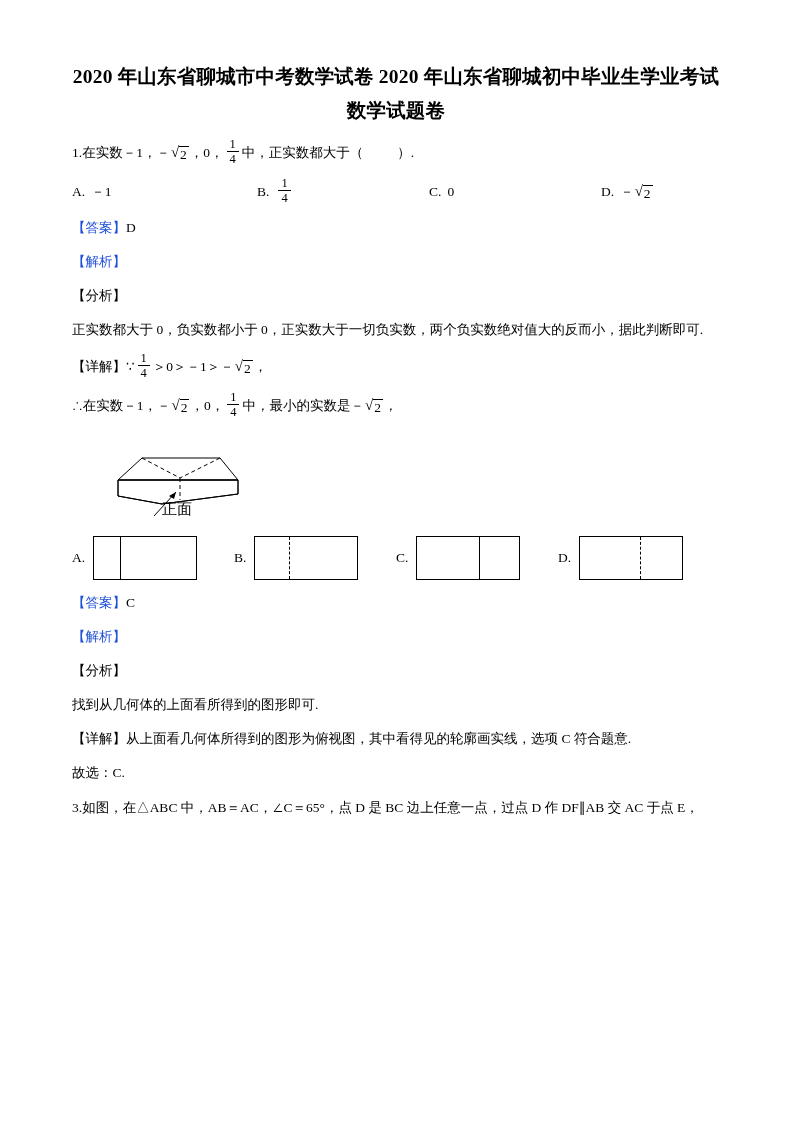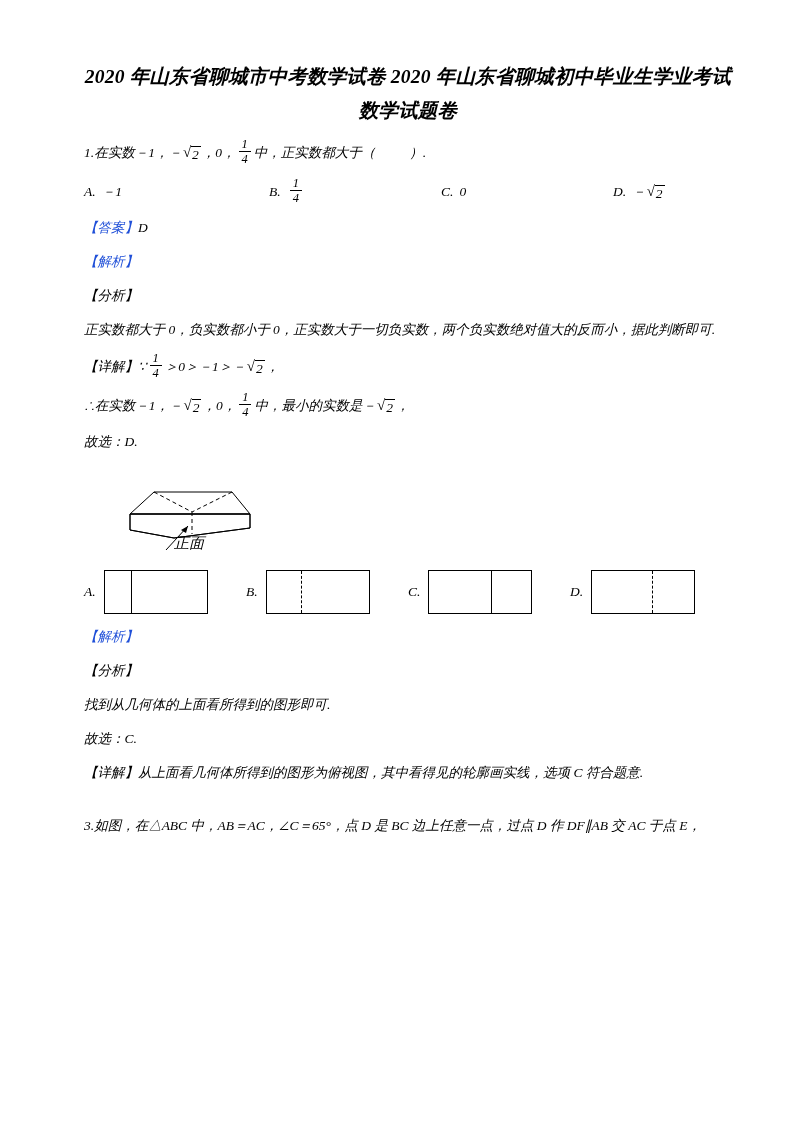--- a/index.html
+++ b/index.html
@@ -17,24 +17,23 @@
   }
   .page {
     position: relative;
     width: 793px;
     height: 1122px;
     padding: 0;
     box-sizing: border-box;
   }
   .content {
     position: absolute;
-    left: 84px;
+    left: 72px;
     top: 60px;
     width: 648px;
-    font-style: italic;
   }
   h1.doc-title {
     font-family: "Liberation Serif", serif;
     font-size: 19.5px;
     font-weight: bold;
     text-align: center;
     line-height: 34px;
     margin: 0 0 4px 0;
     letter-spacing: 0.2px;
   }
@@ -143,21 +142,21 @@
   .rect-box .divider {
     position: absolute;
     top: 0;
     bottom: 0;
     width: 0;
     border-left: 1px solid #000;
   }
   .rect-box .divider.dashed {
     border-left: 1px dashed #000;
   }
-  .q3 { font-size: 13.5px; line-height: 26px; margin-top: 28px; }
+  .q3 { font-size: 13.5px; line-height: 26px; margin-top: 10px; }
 </style>
 </head>
 <body>
 
 <div class="page">
   <div class="content">
 
     <h1 class="doc-title">2020 年山东省聊城市中考数学试卷 2020 年山东省聊城初中毕业生学业考试数学试题卷</h1>
 
 
@@ -258,21 +257,20 @@
       <span class="neg-sqrt">
         <span>－</span>
           <span class="sqrt">
             <span class="radical">√</span>
             <span class="rad-body">2</span>
           </span>
       </span>
       <span>，</span>
     </div>
 
-    <div class="para">故选：D.</div>
 
 
 
     <div class="fig-solid">
       <svg width="160" height="84" viewBox="0 0 160 84">
         <polygon points="8,46 32,24 110,24 128,46" fill="none" stroke="#000" stroke-width="1"></polygon>
         <polygon points="8,46 8,62 52,70 128,60 128,46" fill="none" stroke="#000" stroke-width="1"></polygon>
         <line x1="8" y1="46" x2="128" y2="46" stroke="#000" stroke-width="1"></line>
         <line x1="32" y1="24" x2="70" y2="44" stroke="#000" stroke-width="1" stroke-dasharray="4,3"></line>
         <line x1="110" y1="24" x2="70" y2="44" stroke="#000" stroke-width="1" stroke-dasharray="4,3"></line>
@@ -308,29 +306,32 @@
       </div>
       <div class="choice-fig">
         <span class="lab">D.</span>
         <div class="rect-box">
           <div class="divider dashed" style="left:60px"></div>
         </div>
       </div>
     </div>
 
     <div class="para">
+      <span class="ans-label">【答案】</span><span>C</span>
+    </div>
+    <div class="para">
       <span class="ans-label">【解析】</span>
     </div>
     <div class="para">
       <span>【分析】</span>
     </div>
     <div class="para">找到从几何体的上面看所得到的图形即可.</div>
+    <div class="para">
+      <span>【详解】</span><span>从上面看几何体所得到的图形为俯视图，其中看得见的轮廓画实线，选项 C 符合题意.</span>
+    </div>
     <div class="para">故选：C.</div>
-    <div class="para">
-      <span>【详解】</span><span>从上面看几何体所得到的图形为俯视图，其中看得见的轮廓画实线，选项 C 符合题意.</span>
-    </div>
 
     <div class="q3">
       <span>3.</span><span>如图，在△ABC 中，AB＝AC，∠C＝65°，点 D 是 BC 边上任意一点，过点 D 作 DF∥AB 交 AC 于点 E，</span>
     </div>
 
   </div>
 </div>
 
 </body></html>

